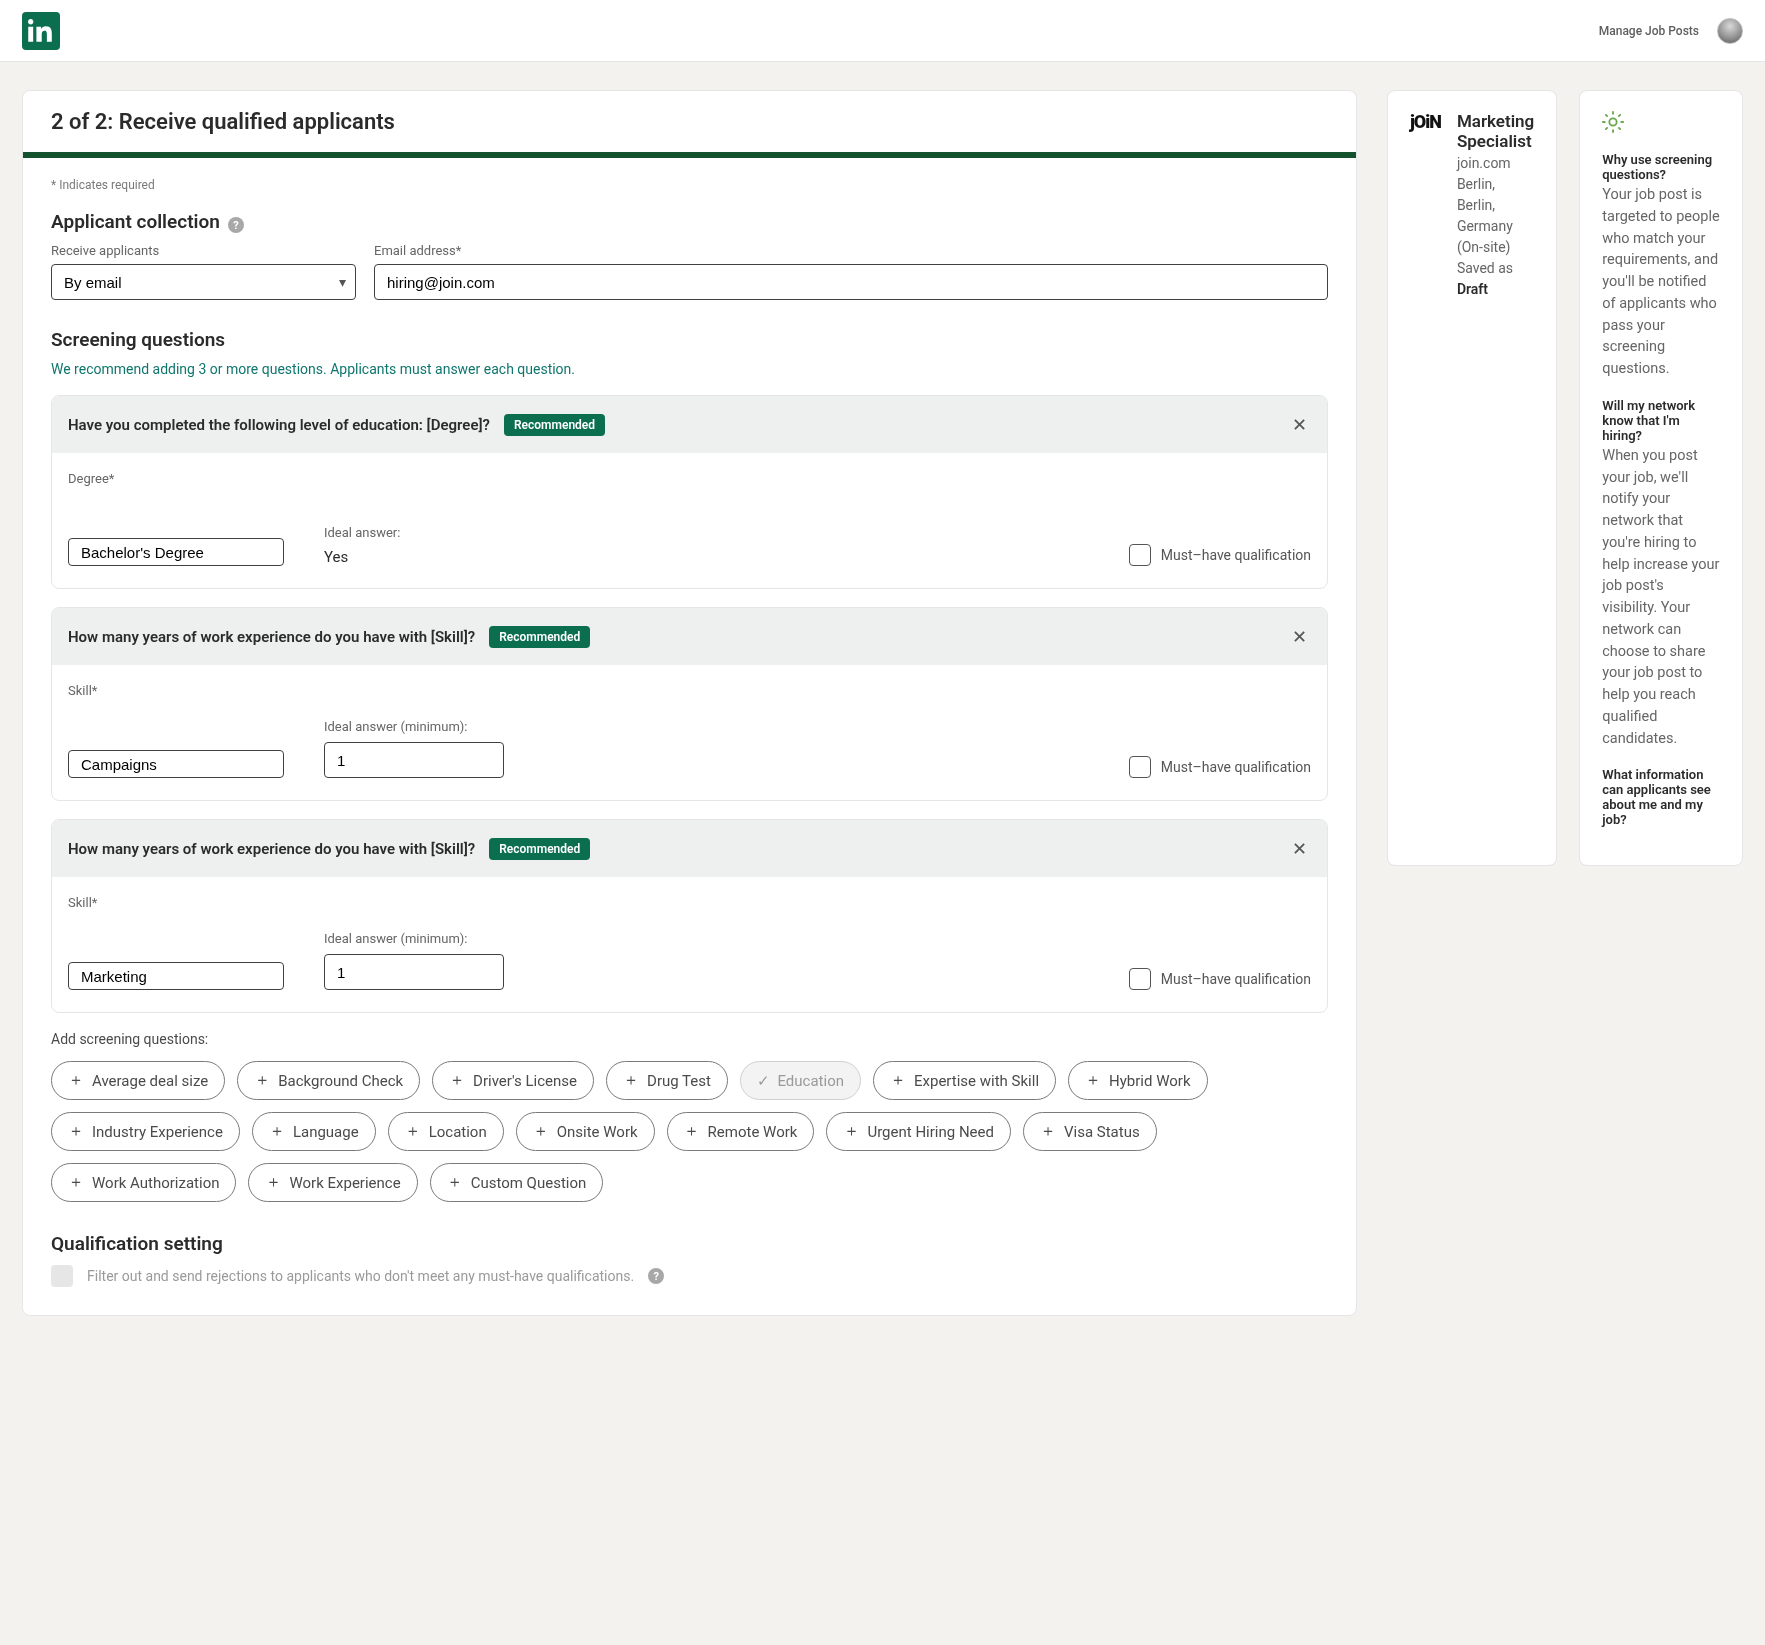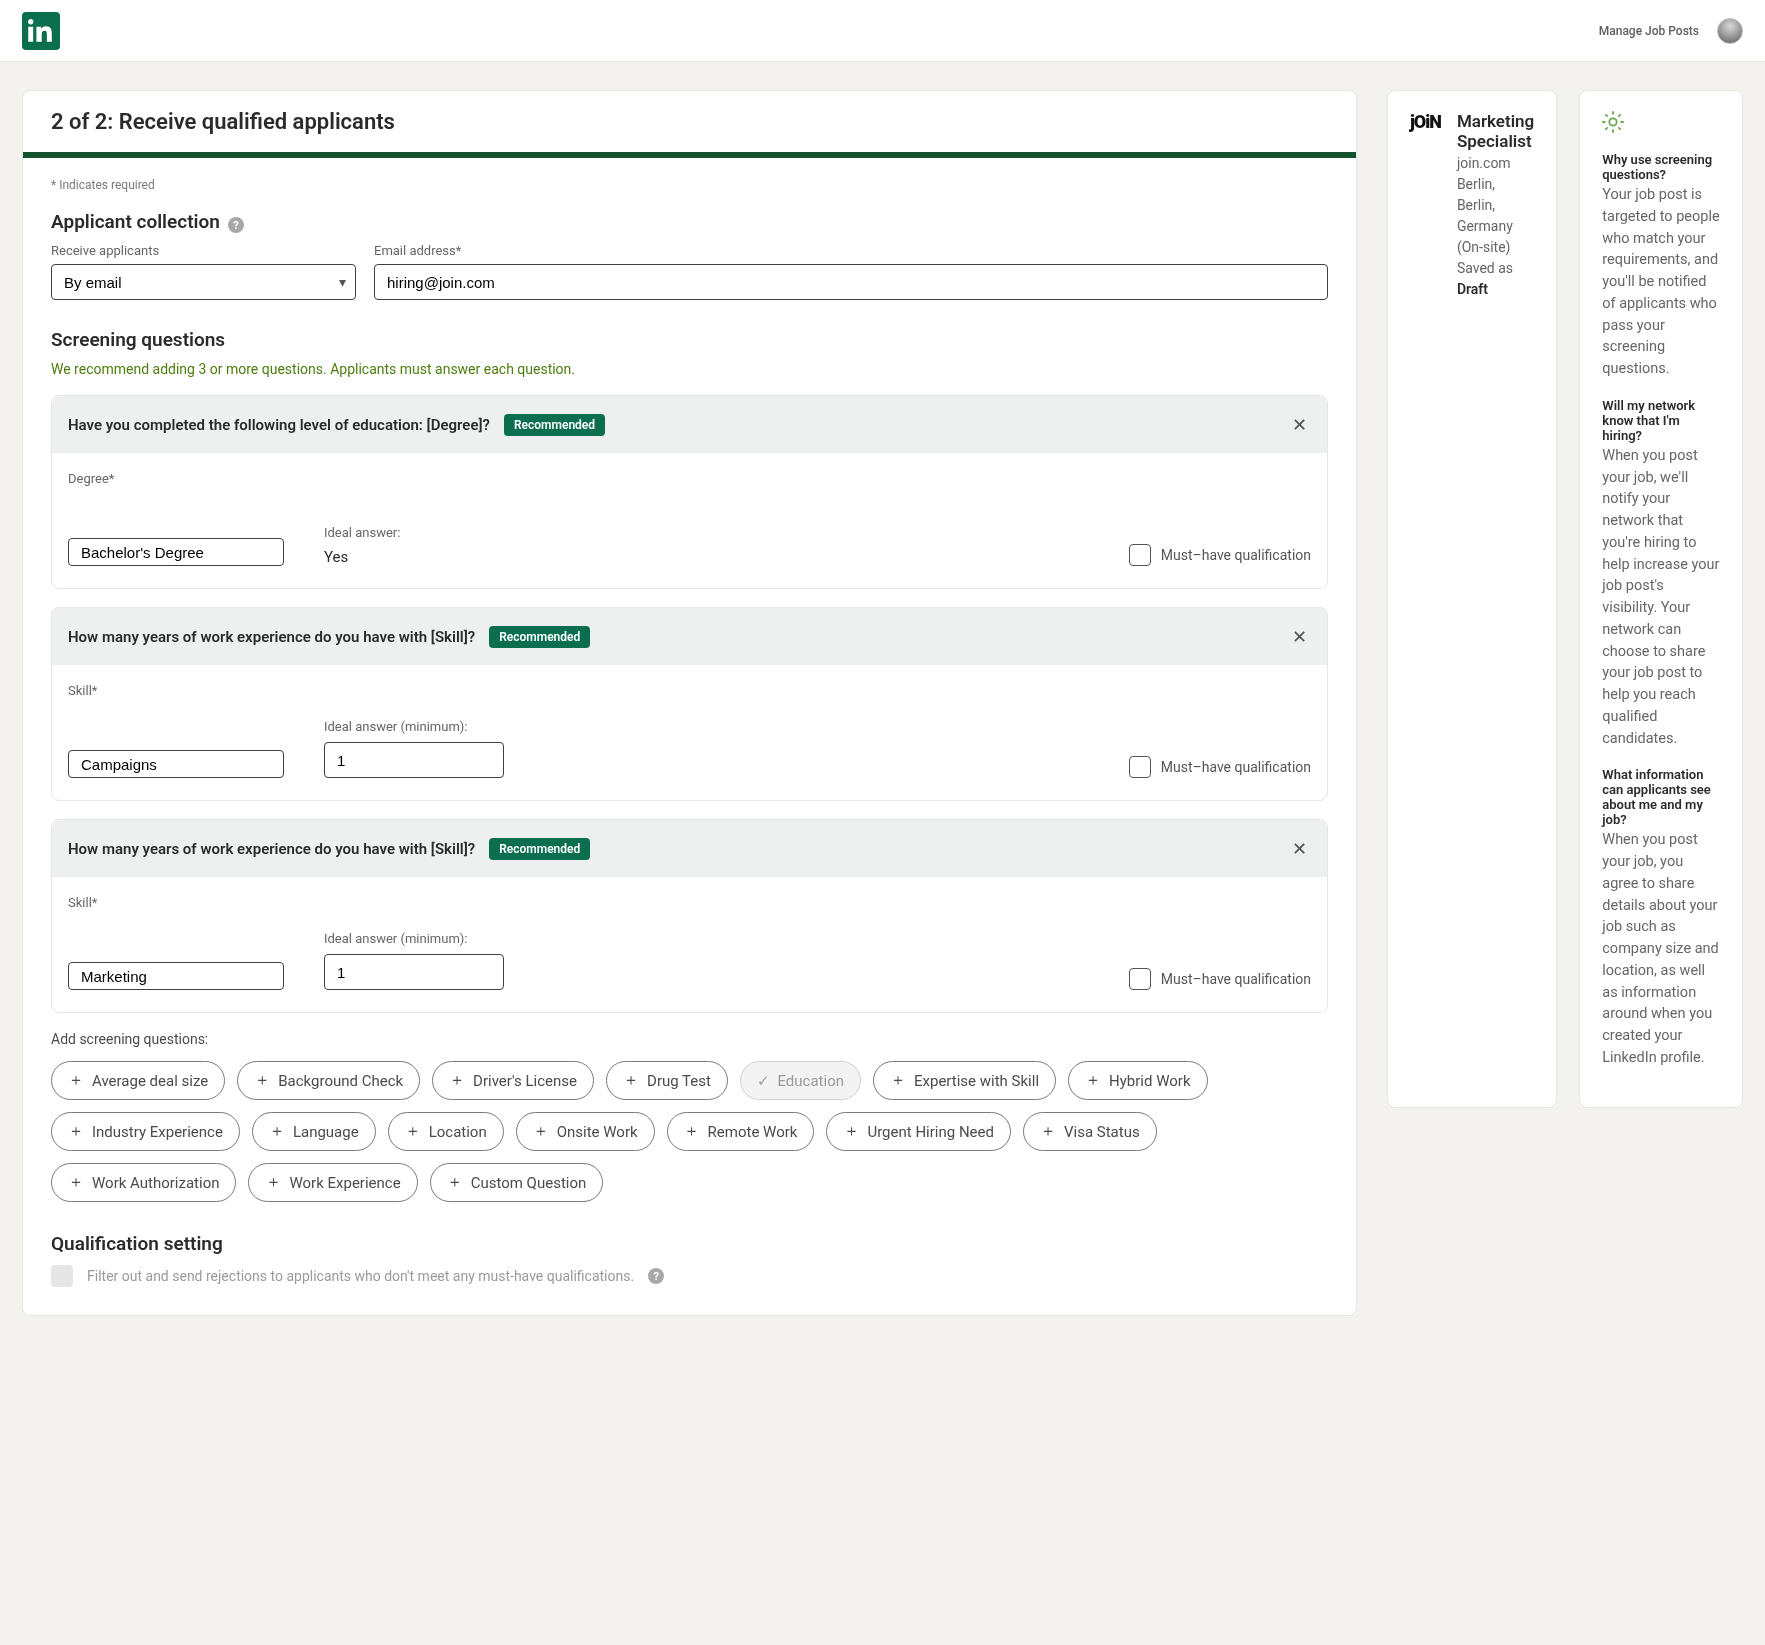--- a/index.html
+++ b/index.html
@@ -92,21 +92,21 @@
     position: relative;
   }
   .select-wrap { position: relative; width: 305px; }
   .select-wrap .caret {
     position: absolute; right: 10px; top: 50%; transform: translateY(-50%);
     pointer-events: none; color: #555;
   }
   .email-field { flex: 1; }
   .email-field .text-input { width: 100%; }
 
-  .sq-subtitle { color: #4d7c0f; font-size: 14px; margin-bottom: 18px; }
+  .sq-subtitle { color: #0f766e; font-size: 14px; margin-bottom: 18px; }
 
   .question-card {
     border: 1px solid #e6e6e6;
     border-radius: 8px;
     margin-bottom: 18px;
     overflow: hidden;
   }
   .question-header {
     background: #eef0f0;
     padding: 14px 16px;
@@ -456,18 +456,17 @@
           <div class="tip-block">
     <div class="tip-q">Why use screening questions?</div>
     <div class="tip-a">Your job post is targeted to people who match your requirements, and you'll be notified of applicants who pass your screening questions.</div>
   </div>
           <div class="tip-block">
     <div class="tip-q">Will my network know that I'm hiring?</div>
     <div class="tip-a">When you post your job, we'll notify your network that you're hiring to help increase your job post's visibility. Your network can choose to share your job post to help you reach qualified candidates.</div>
   </div>
           <div class="tip-block">
     <div class="tip-q">What information can applicants see about me and my job?</div>
-    <div class="tip-a">When you post your job, you agree to share details about your job such as company size and location, as well as information around when you created your LinkedIn profile.</div>
   </div>
         </div>
     </div>
   </div>
 </div>
 
 </body></html>

